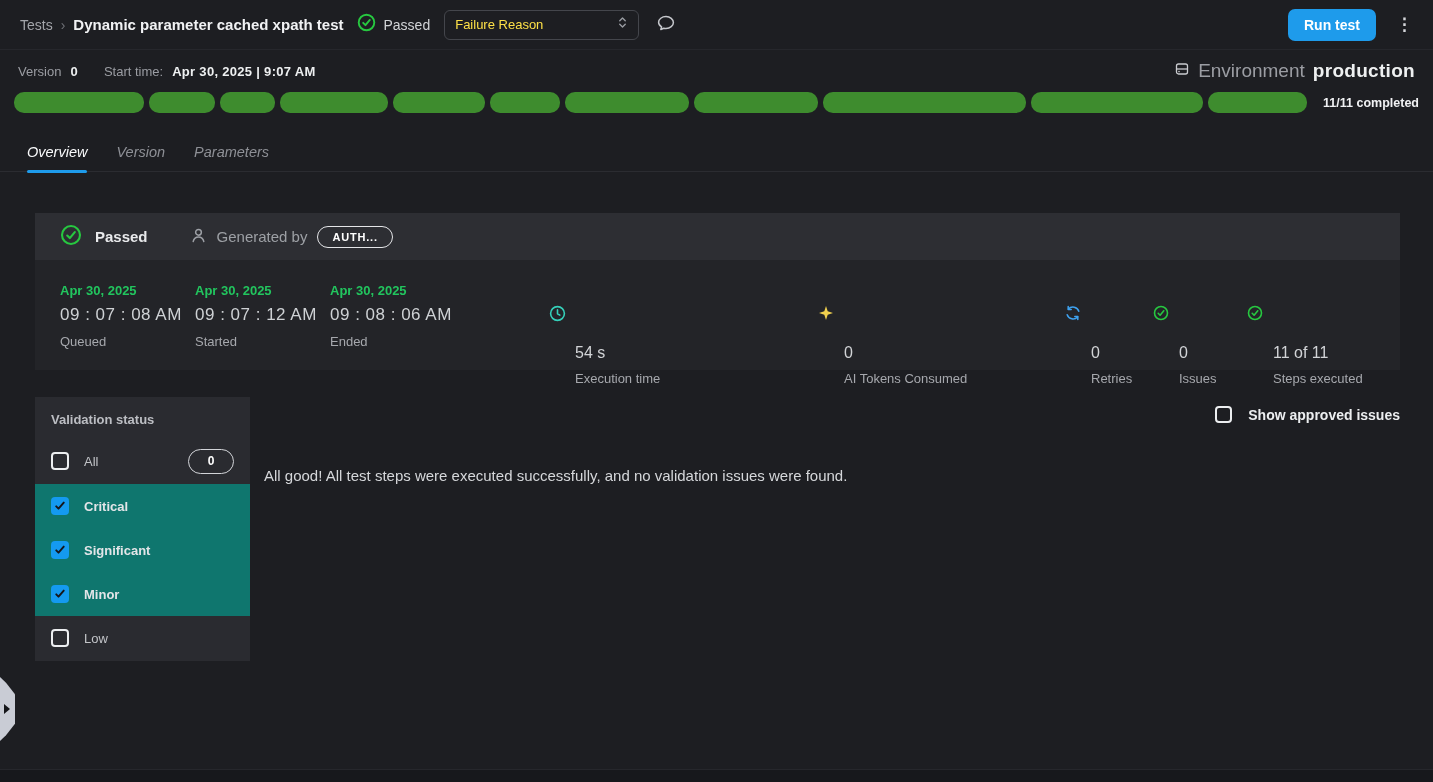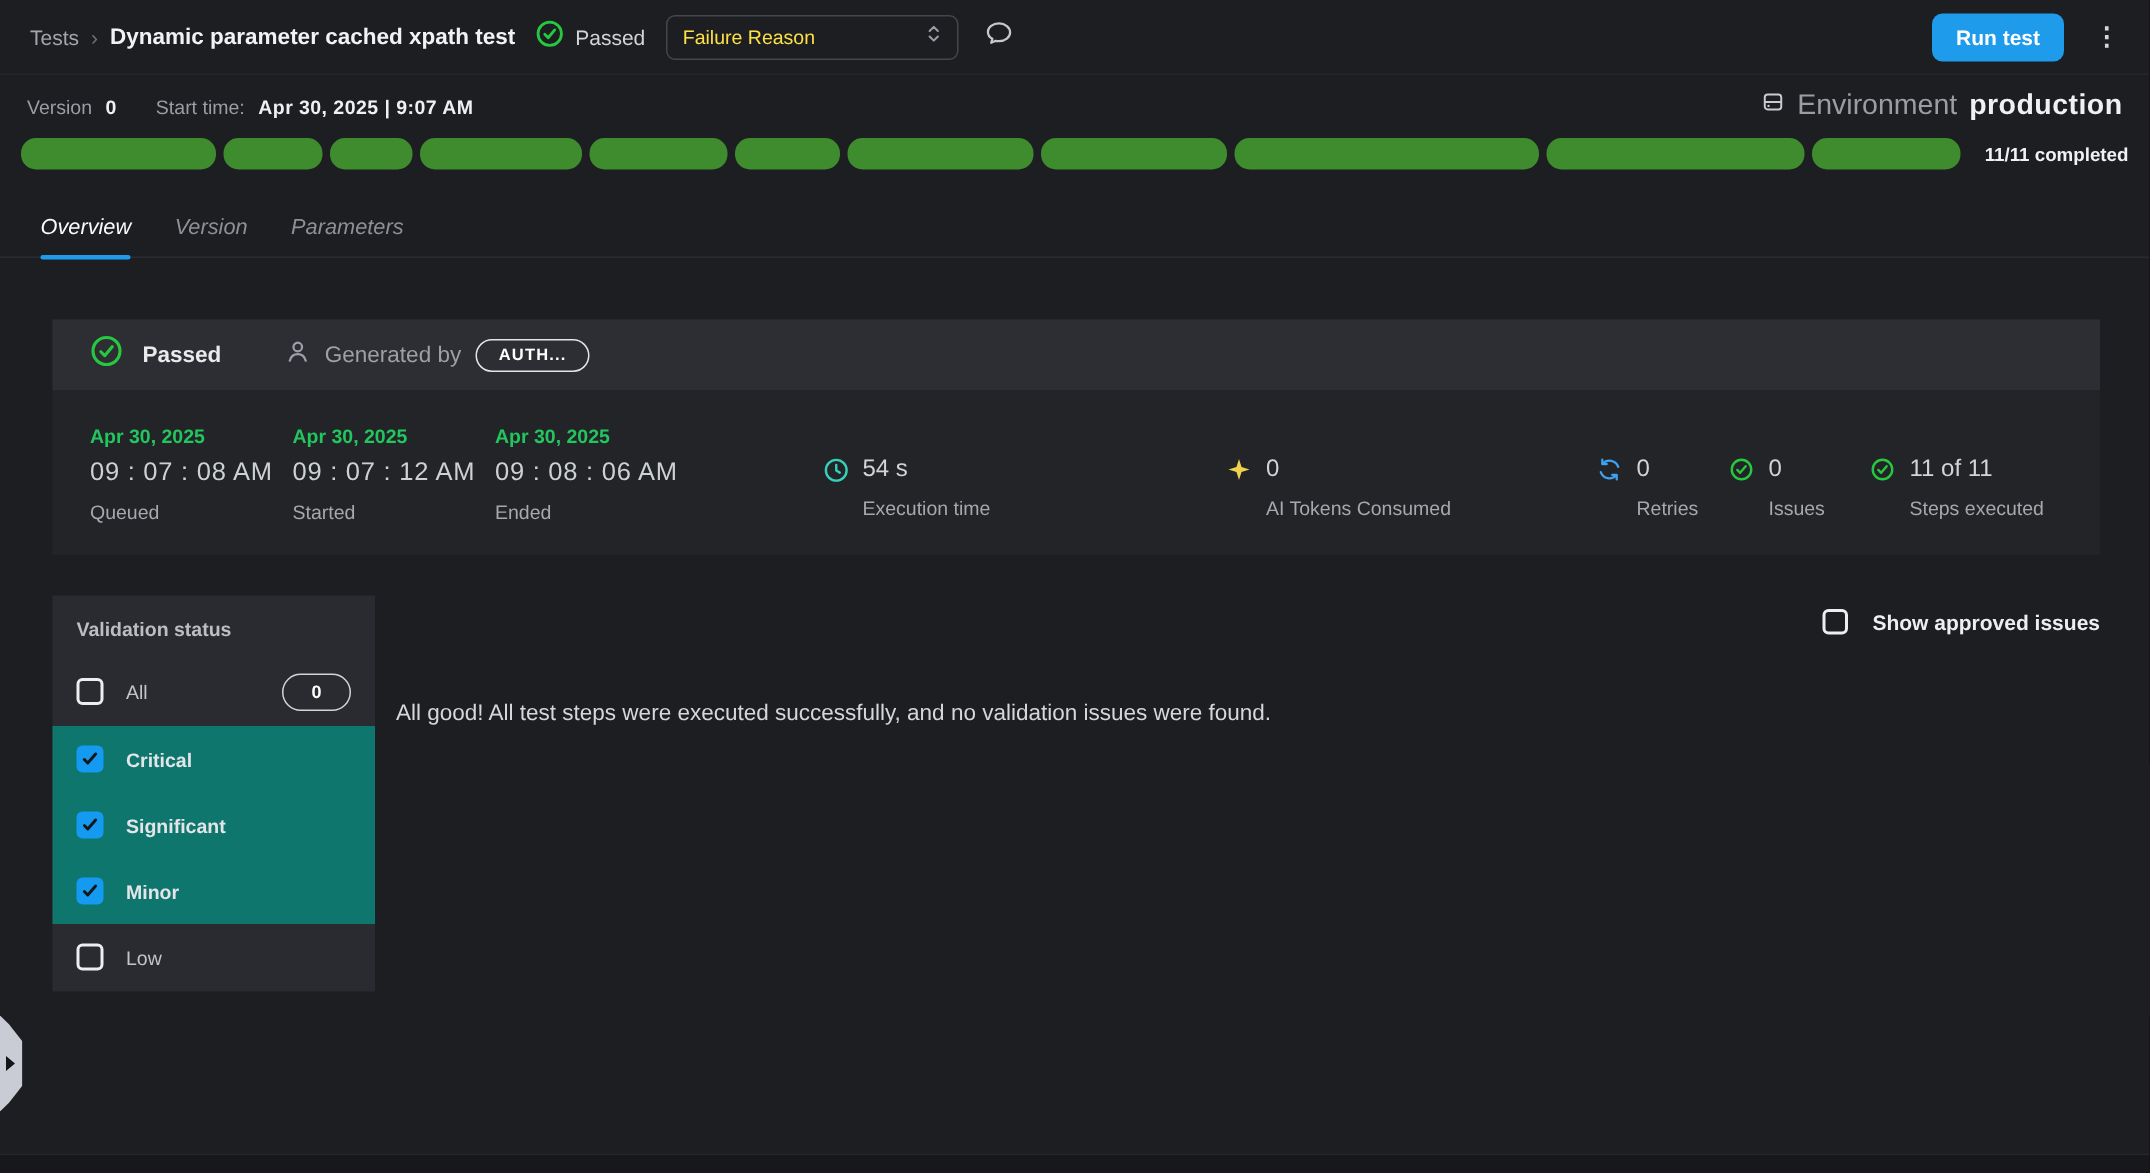--- a/index.html
+++ b/index.html
@@ -55,21 +55,21 @@
   .auth-pill{border:1.5px solid #e4e5e8;border-radius:14px;padding:4px 14px;font-size:11px;
              font-weight:bold;letter-spacing:.8px;color:#fff;cursor:pointer;}
   .card-body{position:relative;height:110px;}
   .time-col{position:absolute;top:23px;}
   .time-col .date{font-size:13px;font-weight:bold;color:#22c55e;margin-bottom:7px;}
   .time-col .time{font-size:17px;color:#ced1d4;letter-spacing:.5px;margin-bottom:9px;}
   .col-label{font-size:13px;color:#a6a8ad;}
   .t0{left:25px;}.t1{left:160px;}.t2{left:295px;}
   .metric{position:absolute;top:44px;display:flex;gap:9px;}
   .metric .icon{width:17px;height:17px;margin-top:1px;flex-shrink:0;}
-  .metric .value{font-size:16px;color:#d2d4d7;margin-bottom:9px;white-space:nowrap;}
+  .metric .value{font-size:16px;color:#d2d4d7;margin-bottom:9px;white-space:nowrap;margin-top:40px;}
   .m0{left:514px;}.m1{left:783px;}.m2{left:1030px;}.m3{left:1118px;}.m4{left:1212px;}
 
   
   .filter-panel{position:absolute;top:397px;left:35px;width:215px;background:#2a2b30;padding-bottom:1px;}
   .fp-title{padding:15px 16px 11px;font-size:13px;font-weight:bold;color:#bcbec3;}
   .fp-row{height:44px;display:flex;align-items:center;padding:0 16px;gap:15px;box-sizing:border-box;cursor:pointer;}
   .fp-row.active{background:#0f766e;}
   .fp-row-all{height:46px;}
   .fp-label{font-size:13px;color:#c2c4c8;flex:1;}
   .fp-row.active .fp-label{color:#e3e5e8;font-weight:bold;}

